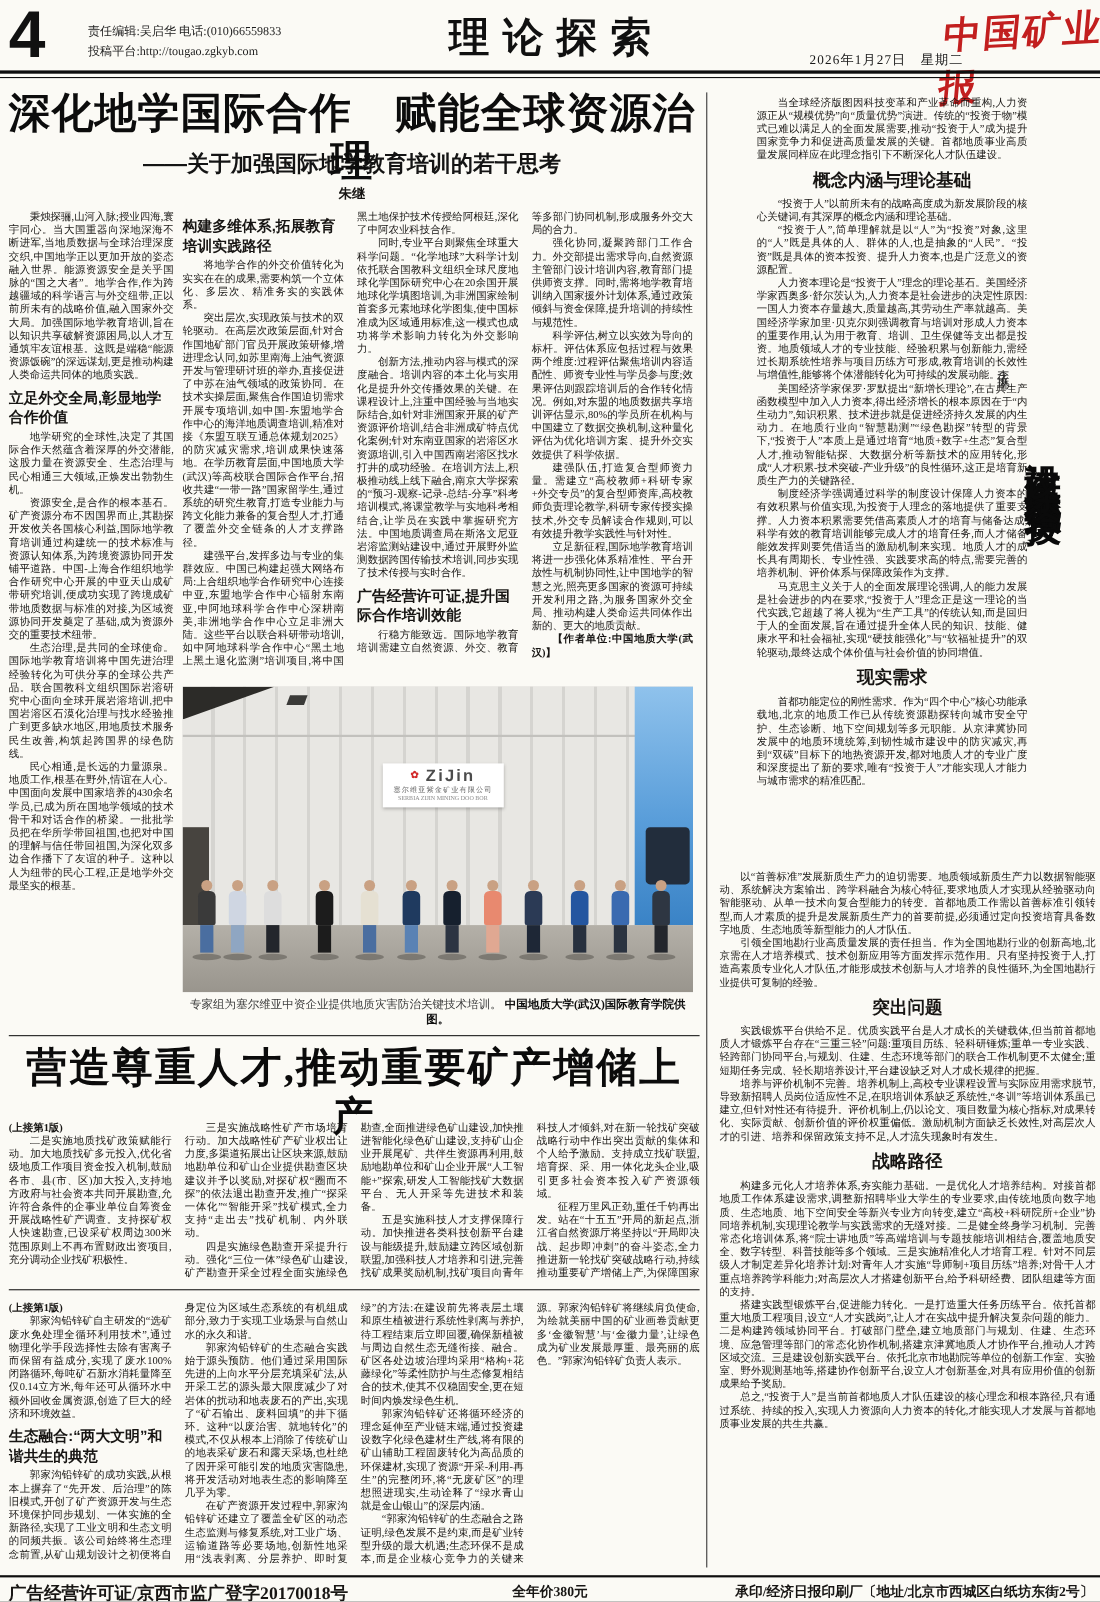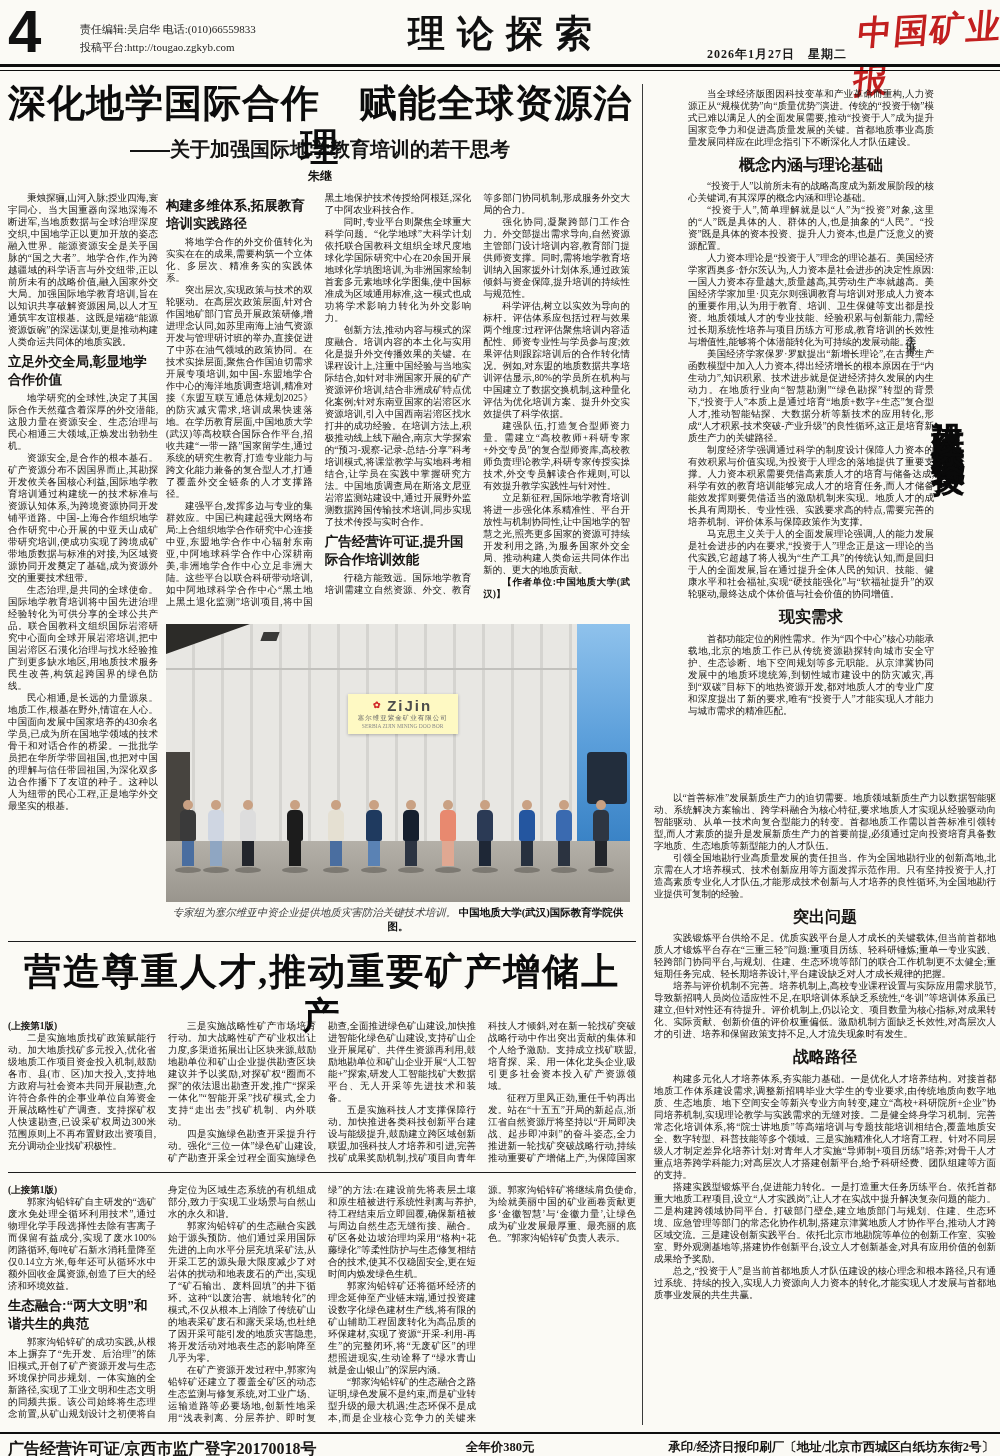--- a/index.html
+++ b/index.html
@@ -4,21 +4,21 @@
 <style>
   html,body{margin:0;padding:0;background:#9a9a9a;}
   #page{position:relative;width:1000px;height:1456px;margin:0 auto;background:#fbfaf5;
         font-family:"Liberation Serif",serif;color:#171513;overflow:hidden;}
   .abs{position:absolute;}
   
   #pagenum{left:8px;top:2px;font:900 60px/1 "Liberation Sans",sans-serif;color:#111;}
   #edinfo{left:80px;top:20px;font-size:11px;line-height:1.65;color:#1d1d1d;}
   #sectitle{left:330px;top:12px;width:340px;text-align:center;
             font:700 37px/1.2 "Liberation Sans",sans-serif;letter-spacing:12px;text-indent:12px;color:#101010;}
-  #dateline{left:707px;top:46px;font-size:12px;color:#1a1a1a;letter-spacing:1px;font-weight:bold;}
+  #dateline{left:736px;top:46px;font-size:12px;color:#1a1a1a;letter-spacing:1px;}
   #masthead{left:856px;top:6px;font:700 34px/1.4 "Liberation Serif",serif;color:#c21f1f;
             letter-spacing:2px;transform:skewX(-8deg) rotate(-3deg);}
   .hr1{left:0;right:0;top:64px;height:3px;background:#0e0e0e;}
   .hr2{left:0;right:0;top:70px;height:1px;background:#0e0e0e;}
   
   .art{font-size:9.5px;line-height:12px;text-align:justify;overflow:hidden;}
   .art p{margin:0;text-indent:2em;}
   .art p.lead{font-weight:700;text-indent:0;}
   .art p.sig{font-weight:700;}
   .art div.h{font:700 13.5px/1.3 "Liberation Sans",sans-serif;margin:5px 0 4px;text-align:left;}
@@ -38,34 +38,34 @@
   .ph-seam{position:absolute;left:0;top:16%;width:89%;height:2px;background:#c2c1bd;}
   .ph-roof{position:absolute;left:0;top:0;width:84px;height:30px;background:#2c2b28;
            clip-path:polygon(0 0,100% 0,0 100%);}
   .ph-lamp{position:absolute;left:96px;top:8px;width:16px;height:9px;background:#3a3a38;transform:skewX(-20deg);}
   .ph-door{position:absolute;left:0;bottom:22%;width:24px;height:32%;background:#47443f;}
   .ph-sky{position:absolute;right:0;top:0;width:11.5%;height:78%;
           background:linear-gradient(180deg,#8fc2ec 0%,#5a9eda 55%,#3a83c6 100%);}
   .ph-truck{position:absolute;right:3px;top:46%;width:40px;height:52px;background:#222d3c;border-radius:4px;}
   .ph-ground{position:absolute;left:0;bottom:0;width:100%;height:22%;
              background:linear-gradient(180deg,#b4b0a8,#99958d);}
-  .ph-sign{position:absolute;left:51%;top:25%;transform:translateX(-50%);background:#fef9c3;
+  .ph-sign{position:absolute;left:51%;top:25%;transform:translateX(-50%);background:#ffffff;
            padding:4px 10px 5px;text-align:center;box-shadow:0 1px 3px rgba(0,0,0,.25);}
   .ph-sign .brand{font:700 15px/1.1 "Liberation Sans",sans-serif;color:#4c4c4c;letter-spacing:2px;}
   .ph-sign .flower{color:#d22a2a;font-size:9px;vertical-align:3px;}
   .ph-sign .cn{font-size:6.5px;color:#6a6a6a;letter-spacing:1px;}
   .ph-sign .en{font-size:5.5px;color:#8a8a8a;}
   .person{position:absolute;bottom:13%;width:16px;height:66px;}
   .person::before{content:"";position:absolute;top:0;left:50%;transform:translateX(-50%);
                   width:10px;height:10px;border-radius:50%;background:#c9a183;}
   .person .coat{position:absolute;top:10px;left:0;right:0;height:31px;border-radius:5px 5px 2px 2px;background:var(--c);}
   .person .legs{position:absolute;top:41px;left:2px;right:2px;height:25px;background:var(--l);}
   .person .sh{position:absolute;bottom:-7px;left:-5px;right:-5px;height:6px;border-radius:50%;background:rgba(45,42,38,.35);}
   #m-cap{left:166px;top:906px;width:464px;text-align:center;font-size:10.5px;}
-  #m-cap .c1{font-style:italic;color:#3c3c3c;}
+  #m-cap .c1{color:#3c3c3c;}
   #m-cap .c2{font-weight:700;color:#0f0f0f;}
   
   .rule-h{background:#1c1c1c;height:1px;}
   #vrule{left:642px;top:84px;width:1px;height:1341px;background:#3a3a3a;}
   
   #f-head{left:8px;top:950px;width:628px;text-align:center;
           font:900 37px/1.2 "Liberation Serif",serif;letter-spacing:2px;color:#0b0b0b;}
   #f-body{left:8px;top:1020px;width:628px;height:144px;column-count:4;column-gap:12px;column-fill:auto;}
   
   #g-body{left:8px;top:1184px;width:628px;height:242px;column-count:4;column-gap:12px;column-fill:auto;}

